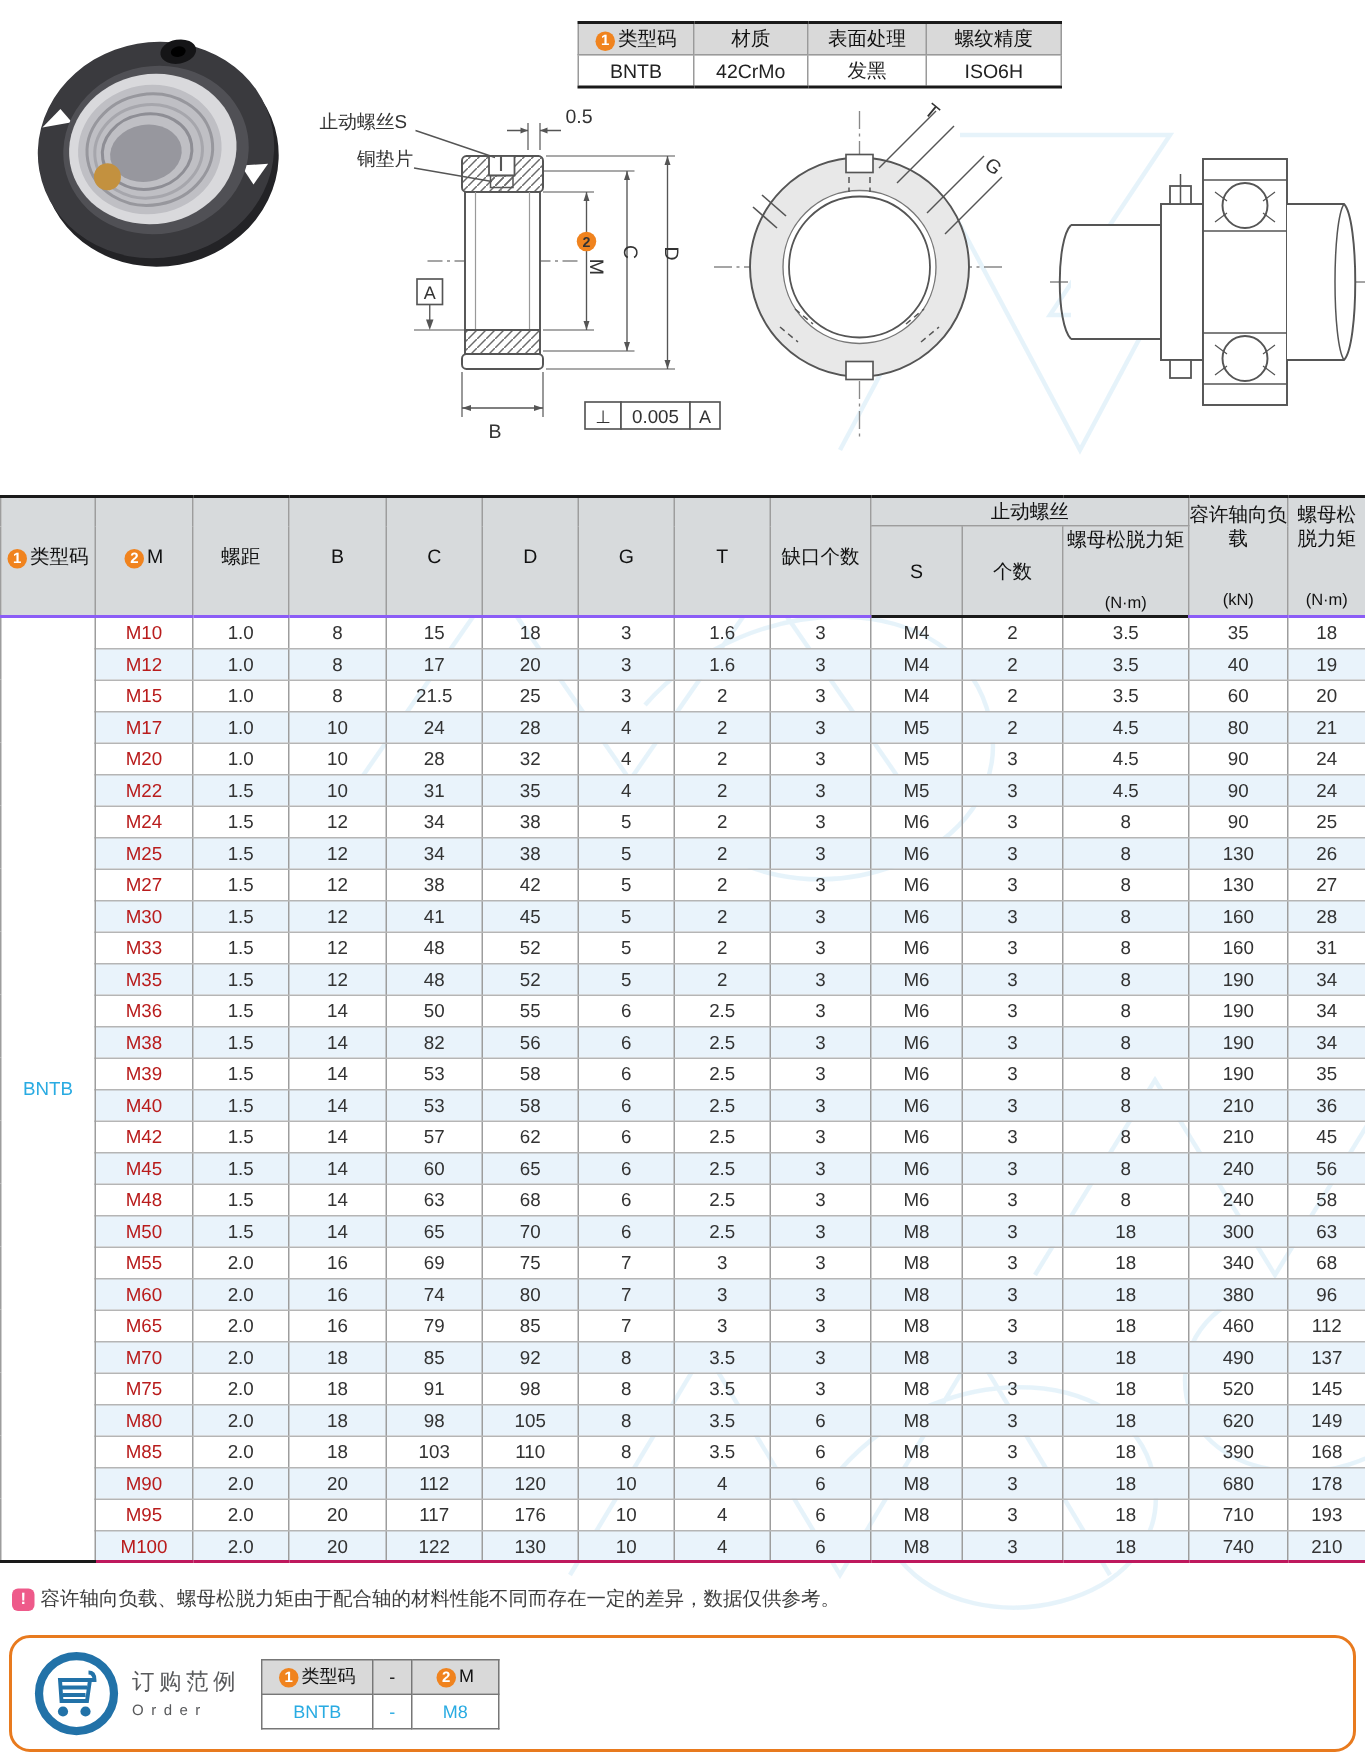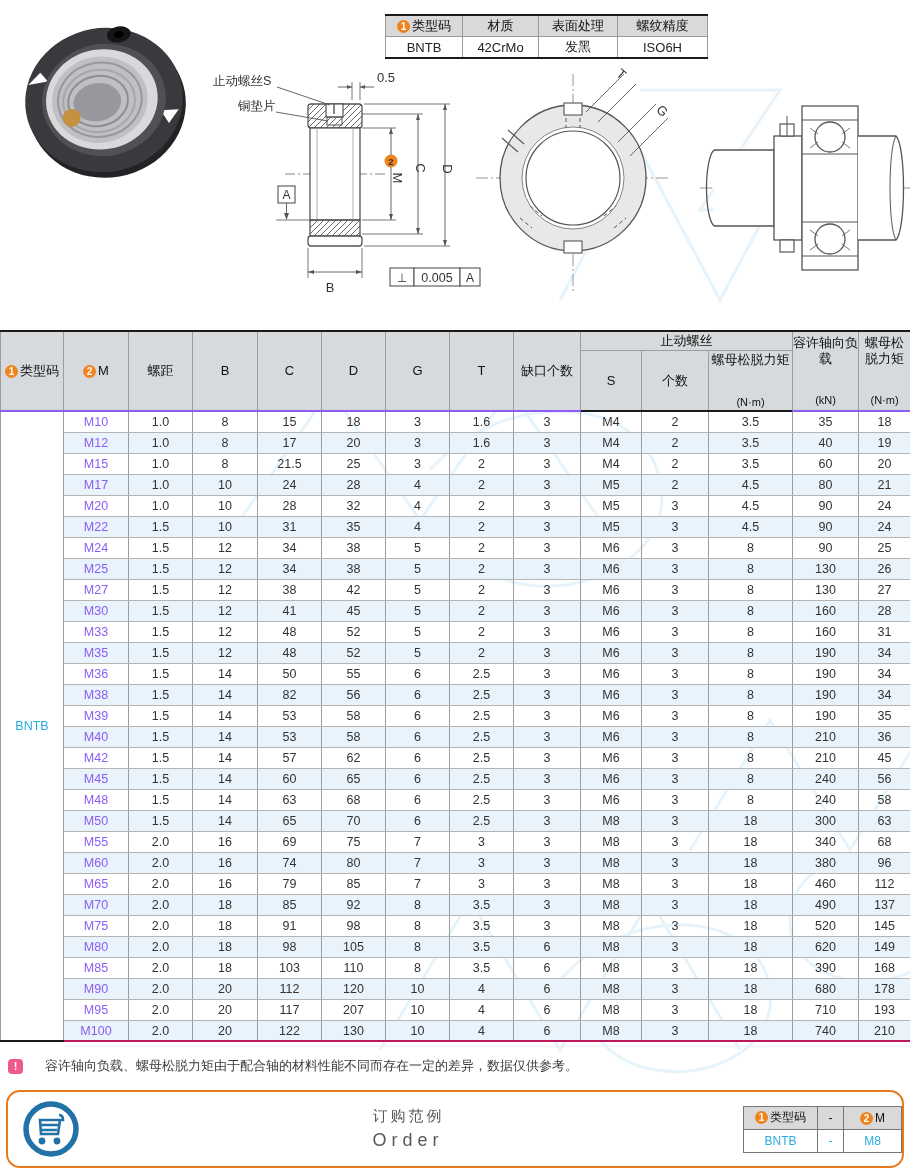--- a/index.html
+++ b/index.html
@@ -22,37 +22,37 @@
   
   .main-table { position:absolute; left:0; top:330px; width:910px; border-collapse:collapse; table-layout:fixed; }
   .main-table th { background:#d7dadc; font-weight:normal; font-size:13px; color:#111;
                    border:1px solid #9d9d9d; padding:1px 0; line-height:1.25; }
   .main-table thead tr:first-child th { border-top:2px solid #1a1a1a; }
   .main-table thead tr:last-child th { border-bottom:2px solid #1a1a1a; }
   .main-table thead th[rowspan] { border-bottom:2px solid #8b5cf6; }
   .main-table td { border:1px solid #b5b5b5; border-left:1px solid #9d9d9d; border-right:1px solid #9d9d9d;
                    text-align:center; font-size:12.5px; color:#333; height:21px; padding:0; }
   .main-table tbody tr:nth-child(even) td { background:#e9f3fb; }
-  .main-table td.mcell { color:#8b5cf6; }
+  .main-table td.mcell { color:#b91c1c; }
   .main-table td.typecode { color:#29abe2; background:#fff !important; font-size:12.5px; border-bottom:2px solid #1a1a1a; }
   .main-table tbody tr:last-child td { border-bottom:2px solid #be185d; }
   .unit { display:block; font-size:11px; font-weight:normal;margin-top:27px; }
 
   
   .note { position:absolute; left:8px; top:1057px; display:flex; align-items:center; }
   .note-icon { width:15px; height:15px; border-radius:4px; background:#ee5a8a; color:#fff; font-weight:bold;
                font-size:11px; line-height:15px; text-align:center; flex:0 0 auto; }
-  .note-text { margin-left:22px; font-size:13px; color:#3d3d3d; }
+  .note-text { margin-left:4px; font-size:13px; color:#3d3d3d; }
 
   
   .order-box { position:absolute; left:6px; top:1090px; width:898px; height:78px; border:2px solid #e87a1e;
-               border-radius:14px; display:flex; align-items:center; padding-left:14px; background:#fff;justify-content:space-between; }
+               border-radius:14px; display:flex; align-items:center; padding-left:14px; background:#fff; }
   .order-titles { margin-left:8px; color:#58595b; }
   .order-title-cn { font-size:15px; letter-spacing:3px; }
-  .order-title-en { font-size:18px; letter-spacing:5px; margin-top:4px; }
+  .order-title-en { font-size:10px; letter-spacing:5px; margin-top:4px; }
   .order-table { border-collapse:collapse; table-layout:fixed; margin-left:14px; }
   .order-table th, .order-table td { border:1px solid #777; text-align:center; font-size:12px; height:23px; padding:0 4px; }
   .order-table th { background:#d9d9d9; font-weight:normal; color:#111; }
   .order-table td { color:#29abe2; }
 
   
   .drawing { position:absolute; }
   svg text { font-family:"Liberation Sans","DejaVu Sans",sans-serif; fill:#333; }
 </style>
 </head>
@@ -699,21 +699,21 @@
           <td>3</td>
           <td>18</td>
           <td>680</td>
           <td>178</td>
         </tr>
         <tr>
           <td class="mcell">M95</td>
           <td>2.0</td>
           <td>20</td>
           <td>117</td>
-          <td>207</td>
+          <td>176</td>
           <td>10</td>
           <td>4</td>
           <td>6</td>
           <td>M8</td>
           <td>3</td>
           <td>18</td>
           <td>710</td>
           <td>193</td>
         </tr>
         <tr>

